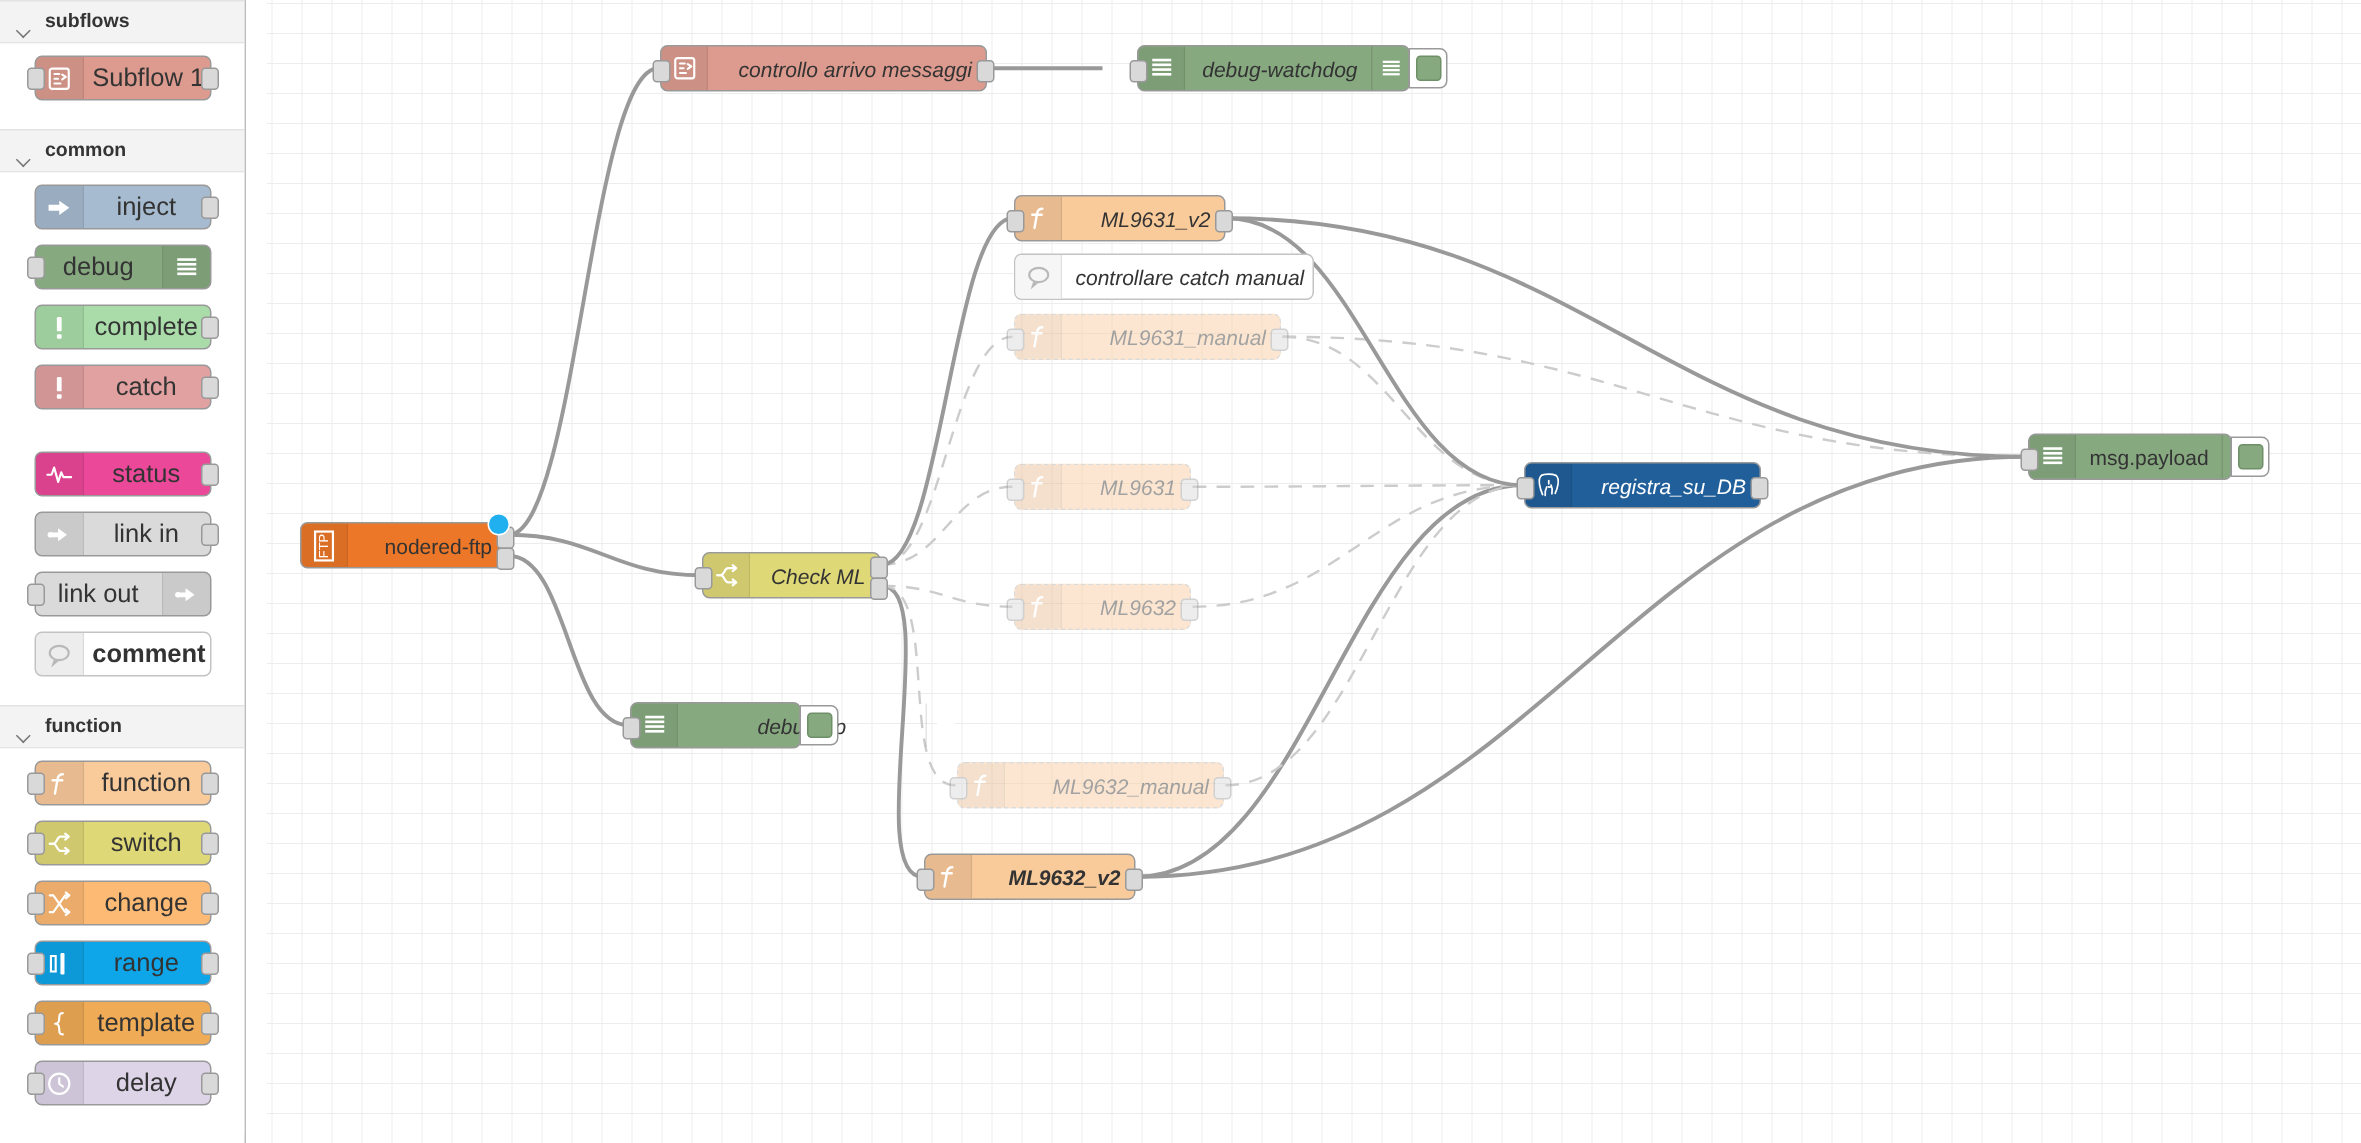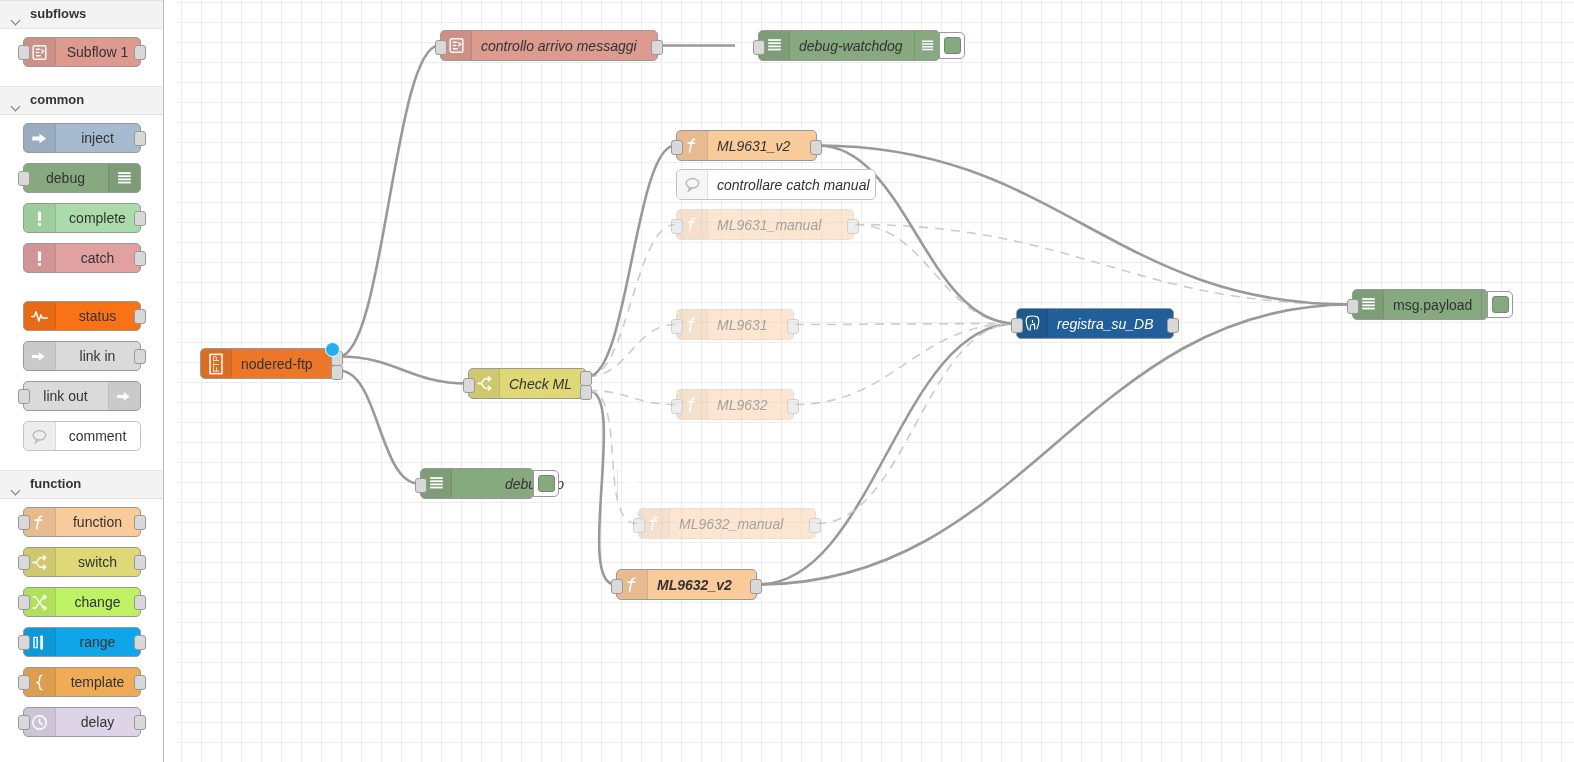--- a/index.html
+++ b/index.html
@@ -41,21 +41,21 @@
   .pal-body { background: #fff; padding: 8px 0 9px 0; }
 
   .pal-node {
     position: relative;
     width: 118px; height: 30px;
     margin: 0 auto 10px auto;
     border-radius: 5px;
     border: 1px solid #999;
     box-sizing: border-box;
     display: flex; align-items: center;
-    font-size: 14px; color: #333;
+    font-size: 17px; color: #333;
     background: #ddd;
   }
   .pal-node .nicon {
     width: 31px; height: 100%;
     background: rgba(0,0,0,0.07);
     border-right: 1px solid rgba(0,0,0,0.08);
     border-radius: 4px 0 0 4px;
     display: flex; align-items: center; justify-content: center;
     flex: 0 0 31px;
   }
@@ -115,21 +115,21 @@
   }
   .fnode .ficon {
     width: 30px; height: 100%;
     background: rgba(0,0,0,0.07);
     border-right: 1px solid rgba(0,0,0,0.08);
     border-radius: 4px 0 0 4px;
     display: flex; align-items: center; justify-content: center;
     flex: 0 0 30px;
   }
   .fnode .flabel {
-    flex: 1; text-align: left; padding: 0 9px; white-space: nowrap;
+    flex: 1; text-align: right; padding: 0 9px; white-space: nowrap;
   }
   .fnode.disabled {
     border: 1px dashed #b0b0b0;
     opacity: 0.45;
   }
   .fnode .fport {
     position: absolute; width: 10px; height: 13px;
     background: #d9d9d9; border: 1px solid #999; border-radius: 3px;
   }
   
@@ -227,21 +227,21 @@
           <div class="pal-node" style="background: rgb(226, 161, 161);">
             <div class="nicon">
               <svg class="svgicon" viewBox="0 0 24 24" fill="#fff">
                 <rect x="10" y="3" width="4" height="12" rx="1"></rect>
                 <rect x="10" y="17.5" width="4" height="3.8" rx="1"></rect>
               </svg>
             </div>
             <div class="nlabel">catch</div>
             <span class="port out"></span>
           </div>
-          <div class="pal-node" style="background: #f97316; margin-top: 28px;">
+          <div class="pal-node" style="background: #ec4899; margin-top: 28px;">
             <div class="nicon">
               <svg class="svgicon" viewBox="0 0 24 24" fill="none" stroke="#fff" stroke-width="1.8" stroke-linecap="round" stroke-linejoin="round">
                 <path d="M2 12h3.5l2.2-6 3.4 12 2.6-8 1.8 4H22"></path>
               </svg>
             </div>
             <div class="nlabel">status</div>
             <span class="port out"></span>
           </div>
           <div class="pal-node" style="background: rgb(218, 218, 218);">
             <div class="nicon">
@@ -256,21 +256,21 @@
           <div class="pal-node" style="background: rgb(218, 218, 218);">
             <div class="nicon right">
               <svg class="svgicon" viewBox="0 0 24 24" fill="#fff">
                 <path d="M4 10h7V6.5l7.5 5.5-7.5 5.5V14H4z"></path>
                 <circle cx="4.5" cy="12" r="2.3"></circle>
               </svg>
             </div>
             <div class="nlabel">link out</div>
             <span class="port in"></span>
           </div>
-          <div class="pal-node" style="background: rgb(255, 255, 255); border: 1px solid rgb(195, 195, 195);">
+          <div class="pal-node" style="background: rgb(255, 255, 255); border: 1px solid rgb(195, 195, 195); font-weight: bold;">
             <div class="nicon">
               <svg class="svgicon" viewBox="0 0 24 24" fill="none" stroke="#b9b9b9" stroke-width="1.8">
                 <ellipse cx="12" cy="10.5" rx="8" ry="6"></ellipse>
                 <path d="M8.5 15.5L7 20l4.5-3.8"></path>
               </svg>
             </div>
             <div class="nlabel">comment</div>
           </div>
         </div>
         <div class="pal-category">
@@ -295,21 +295,21 @@
                 <path d="M4 12h3c3 0 3-6 6-6h6"></path>
                 <path d="M4 12h3c3 0 3 6 6 6h6"></path>
                 <path d="M17 3.5l3 2.5-3 2.5"></path>
                 <path d="M17 15.5l3 2.5-3 2.5"></path>
               </svg>
             </div>
             <div class="nlabel">switch</div>
             <span class="port in"></span>
             <span class="port out"></span>
           </div>
-          <div class="pal-node" style="background: #bef264;">
+          <div class="pal-node" style="background: #fdba74;">
             <div class="nicon">
               <svg class="svgicon" viewBox="0 0 24 24" fill="none" stroke="#fff" stroke-width="1.8" stroke-linecap="round" stroke-linejoin="round">
                 <path d="M4 5h3l10 14h3"></path>
                 <path d="M4 19h3L17 5h3"></path>
                 <path d="M17.5 16.5l3 2.5-3 2.5"></path>
                 <path d="M17.5 2.5l3 2.5-3 2.5"></path>
               </svg>
             </div>
             <div class="nlabel">change</div>
             <span class="port in"></span>

